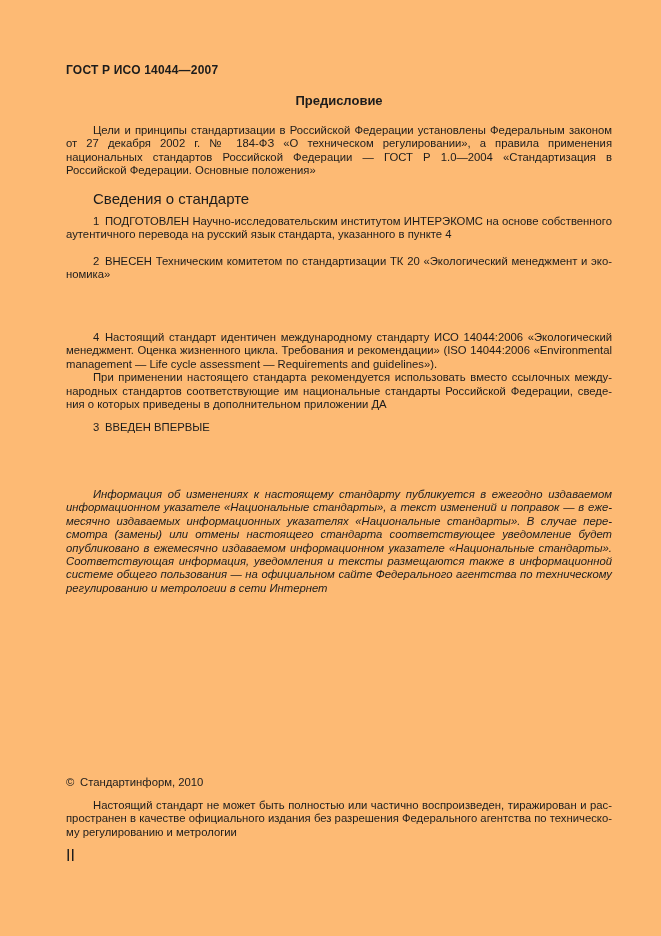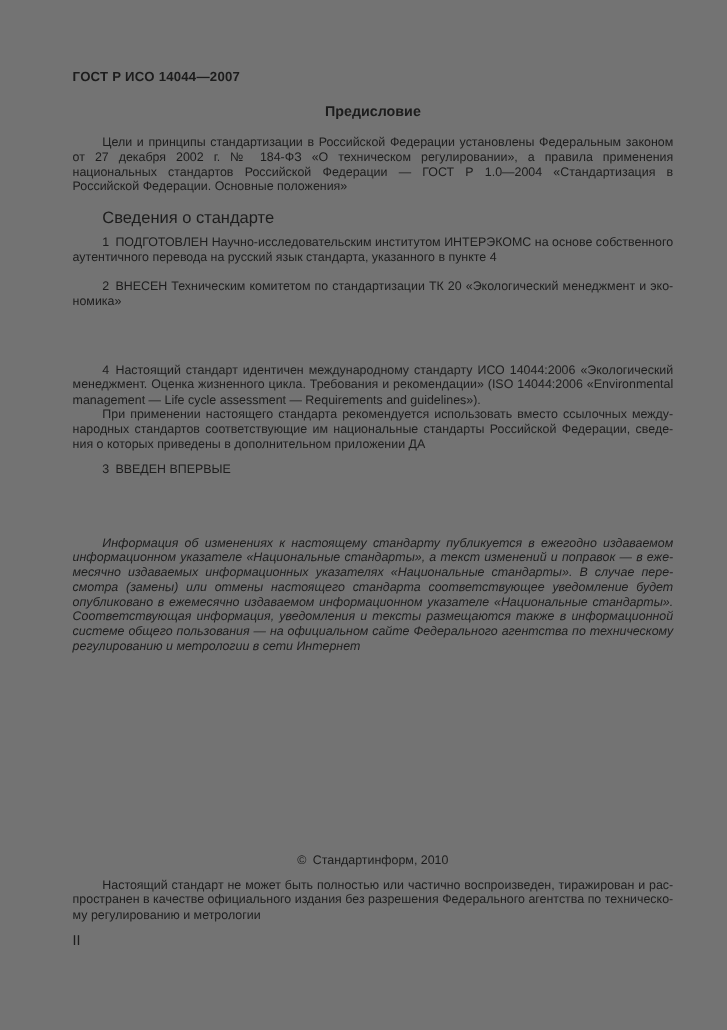--- a/index.html
+++ b/index.html
@@ -4,21 +4,21 @@
 <style>
   html, body {
     margin: 0;
     padding: 0;
     background: #ffffff;
   }
   .page {
     position: relative;
     width: 661px;
     height: 936px;
-    background: #737373;
+    background: #fdba74;
     overflow: hidden;
     font-family: "Liberation Sans", sans-serif;
     color: #1c1c1c;
   }
   .block {
     position: absolute;
     left: 66px;
     width: 546px;
   }
   .para {
@@ -51,27 +51,27 @@
   .pos-item2 { top: 255px; }
   .pos-item3 { top: 292px; }
   .pos-item4 { top: 331px; }
   .pos-item5 { top: 421px; }
   .pos-notice { top: 488px; }
   .notice {
     font-style: italic;
   }
   .pos-copyright {
     top: 776px;
-    text-align: center;
+    text-align: left;
     font-size: 11.3px;
   }
   .pos-restriction { top: 799px; }
   .pos-pagenum {
     top: 847px;
-    font-size: 13px;
+    font-size: 16px;
   }
 </style>
 </head>
 <body>
 
 <div class="page">
 
   <div class="block doc-code">ГОСТ Р ИСО 14044—2007</div>
 
   <div class="block doc-title">Предисловие</div>

